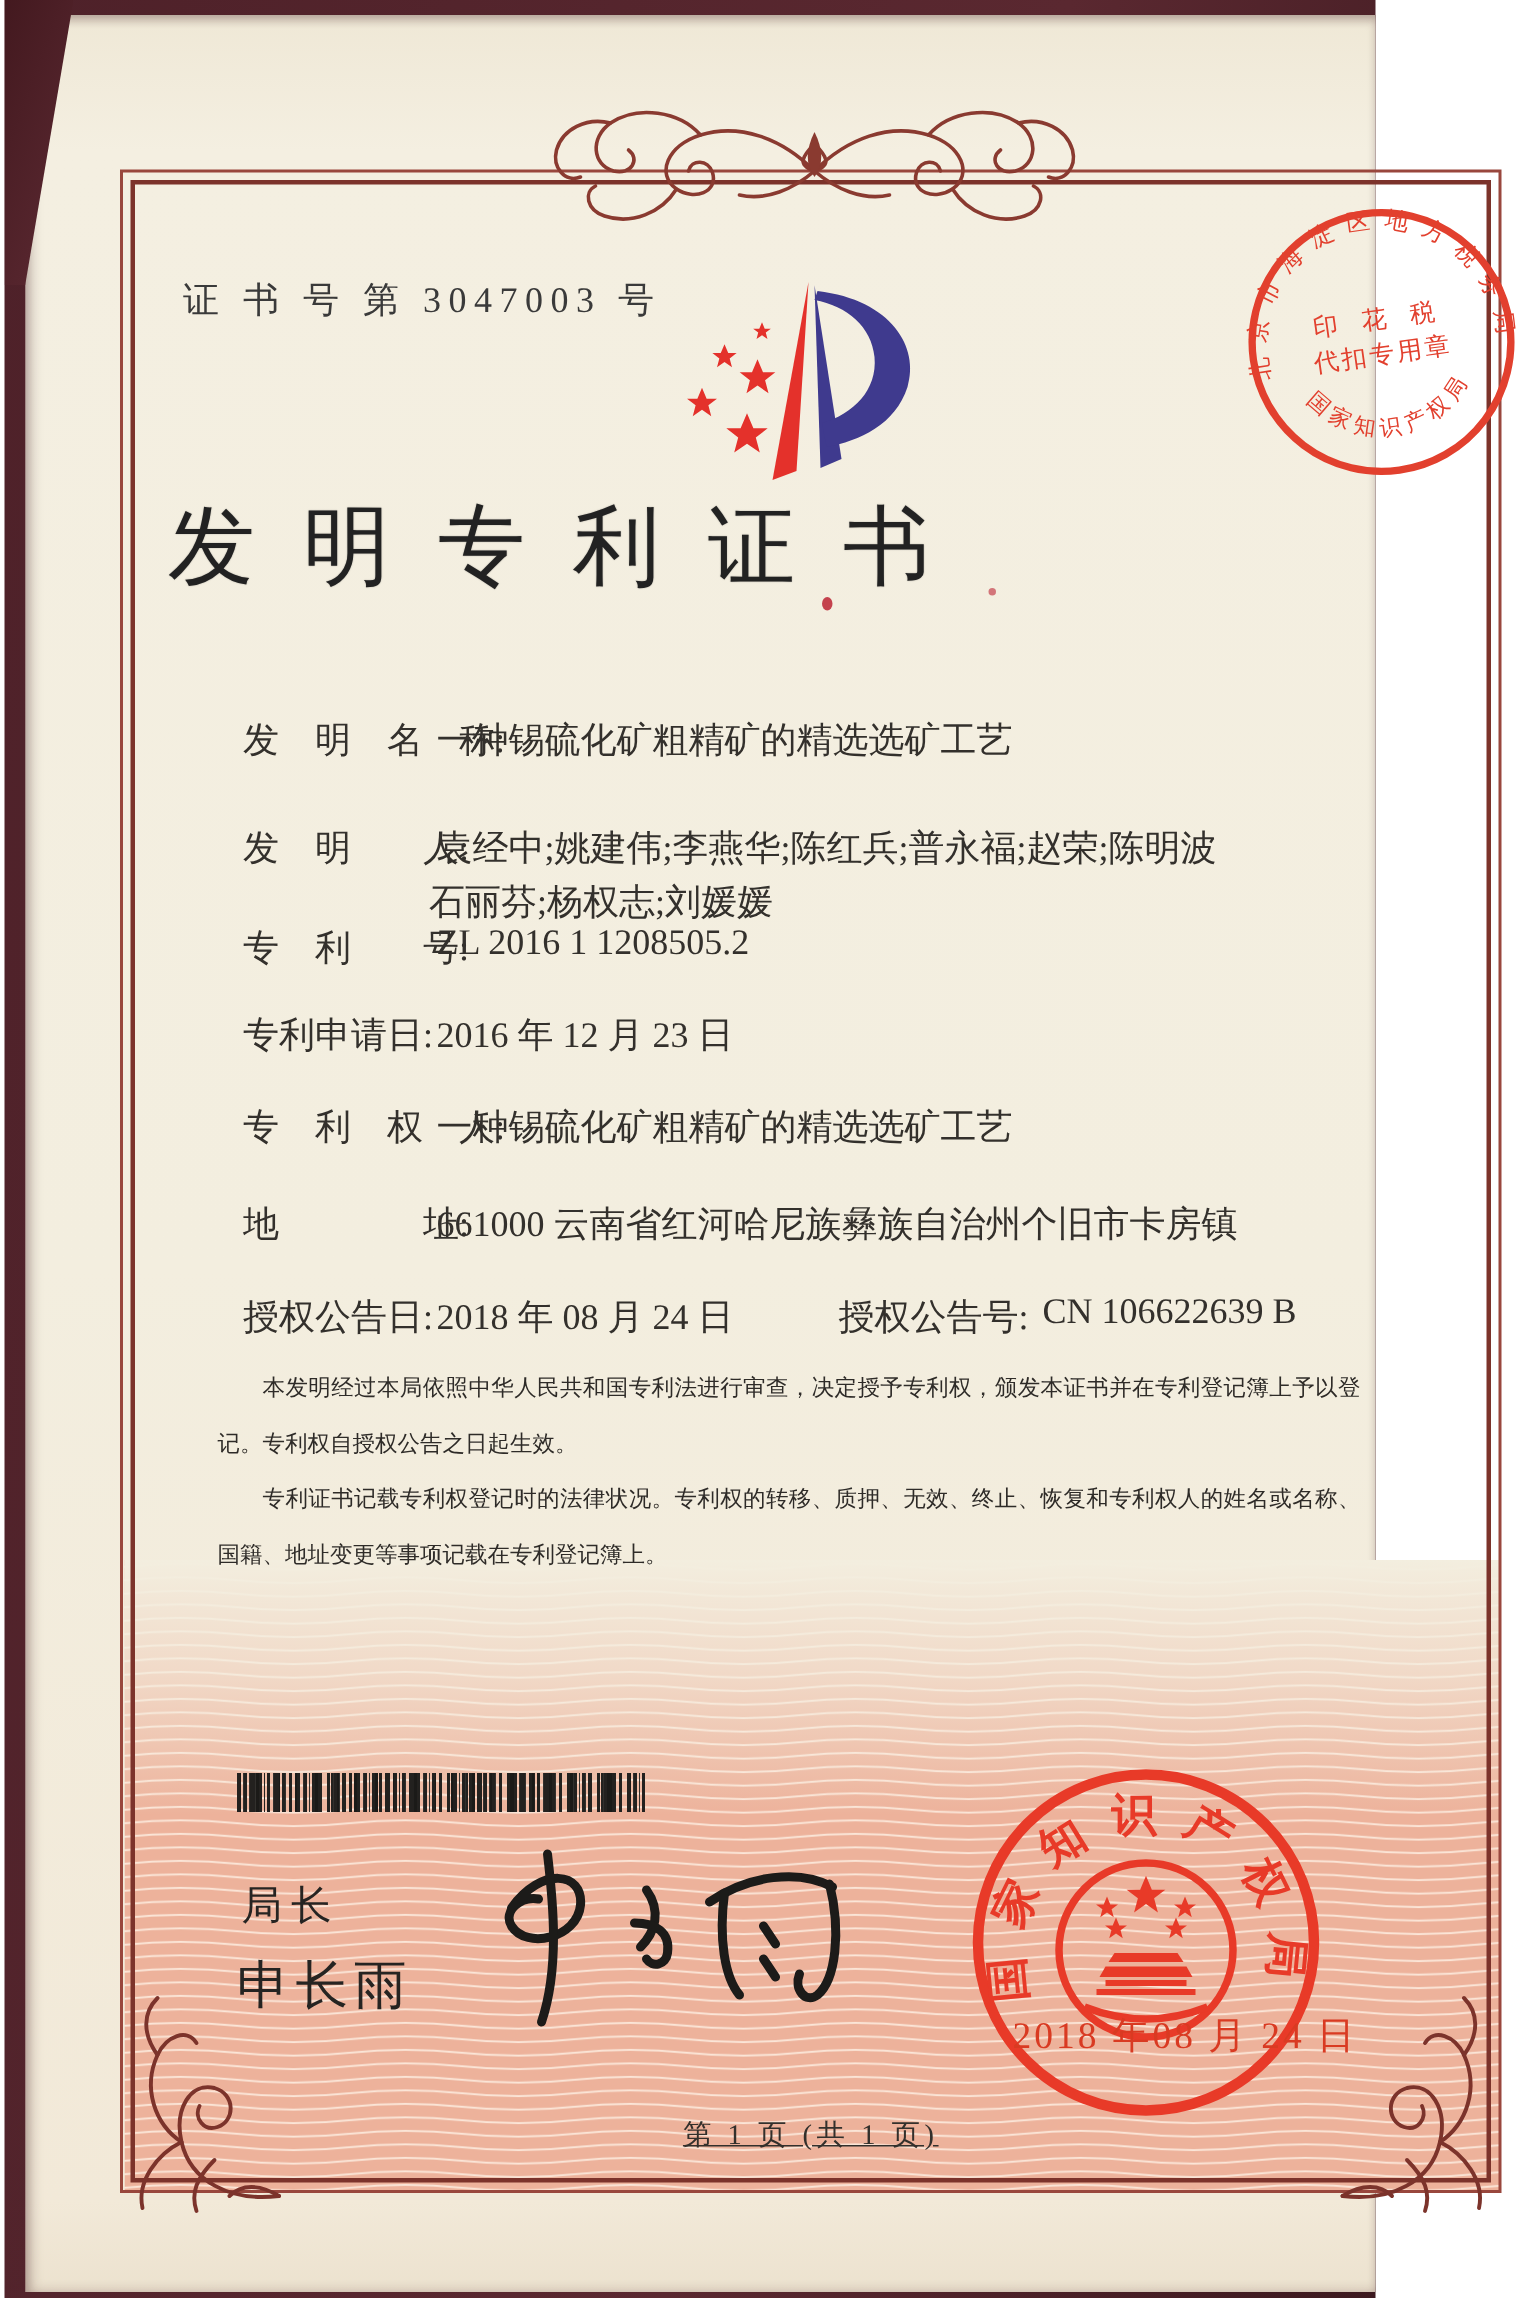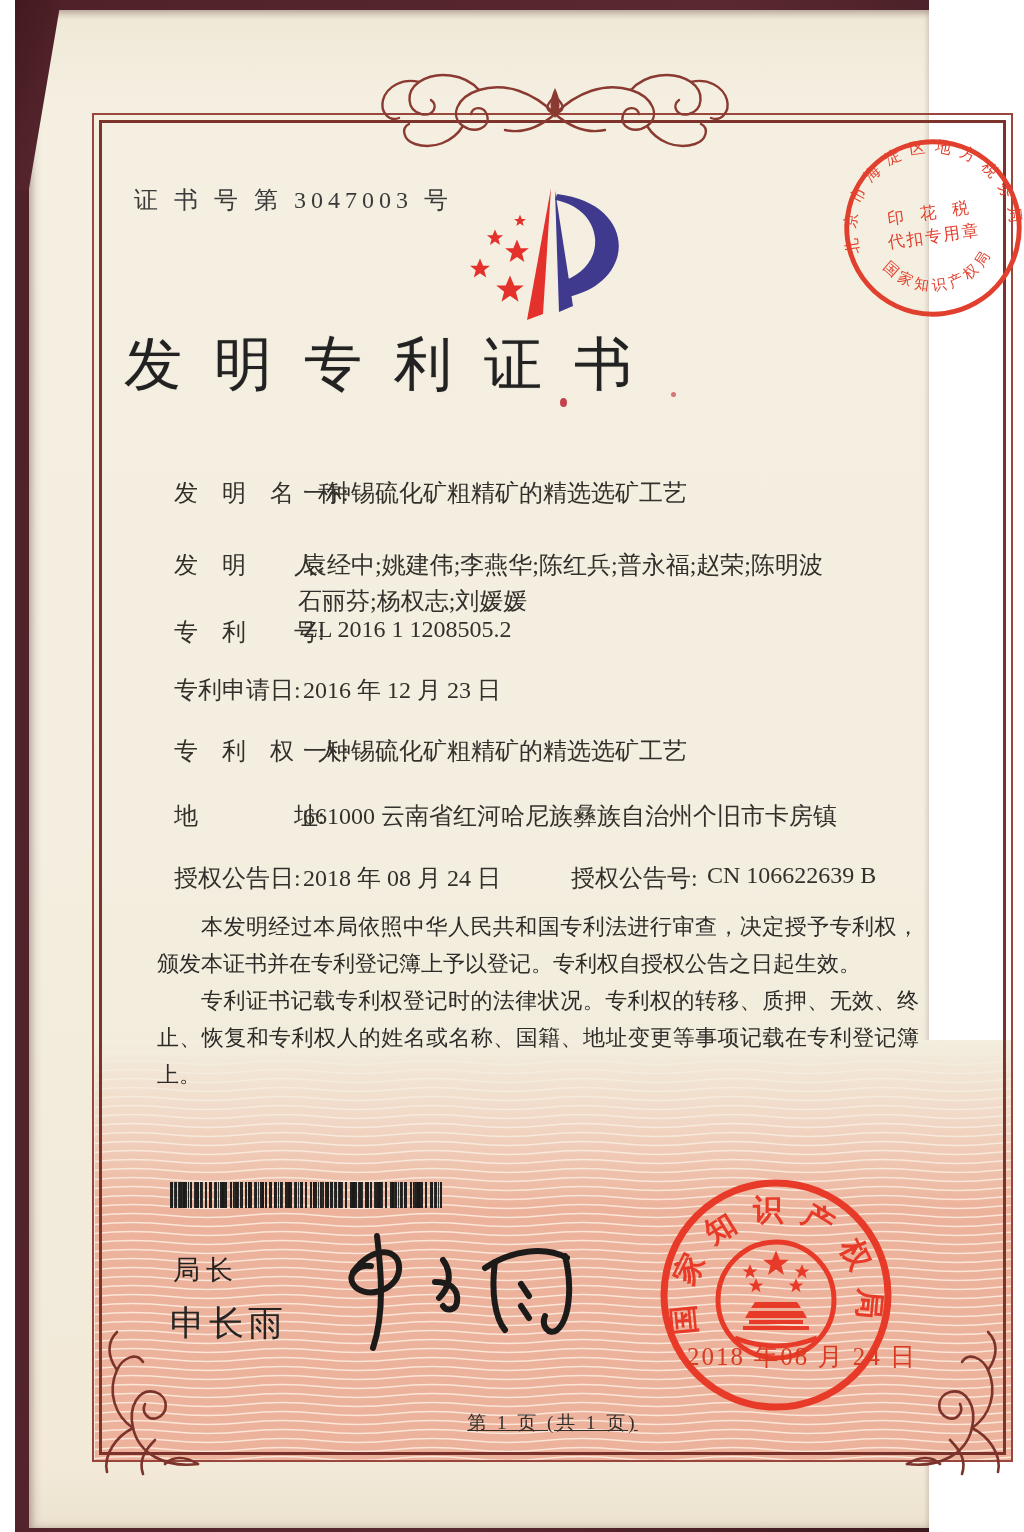--- a/index.html
+++ b/index.html
@@ -1,18 +1,18 @@
 <!DOCTYPE html>
 <html><head>
 <meta charset="utf-8">
 <style>
   html,body{margin:0;padding:0;}
   body{width:1024px;height:1532px;overflow:hidden;
        font-family:"Liberation Serif","DejaVu Serif",serif;}
-  .stage{position:absolute;top:0;left:15px;width:914px;height:1532px;
+  .stage{position:absolute;top:0;left:3px;width:914px;height:1532px;
          background:linear-gradient(100deg,#4e2129 0%,#5a2830 60%,#3c191f 100%);}
   
   .page{position:absolute;left:14px;top:10px;right:0;bottom:4px;
         background:linear-gradient(180deg,#efe8d6 0%,#f4efe1 6%,#f3eedf 55%,#f2e9d8 96%,#ece2cf 100%);
         box-shadow:inset 4px 0 8px rgba(60,20,25,.25), inset 0 4px 6px rgba(60,20,25,.2);}
   .binding-wedge{position:absolute;left:0;top:0;width:46px;height:190px;
         background:linear-gradient(110deg,#43191f,#5d2a33);
         clip-path:polygon(0 0,100% 0,30% 100%,0 100%);}
   
   .waves-zone{position:absolute;left:80px;top:1040px;width:917px;height:422px;}
@@ -32,21 +32,21 @@
          font-size:58px;color:#222;letter-spacing:32px;padding-left:32px;box-sizing:border-box;
          text-shadow:0 0 1px rgba(0,0,0,.35);}
   .ink-dot{position:absolute;border-radius:50%;background:#c4424d;}
   
   .row{position:absolute;left:0;top:0;width:1024px;font-size:24px;color:#33302c;}
   .row .lab{position:absolute;left:143px;white-space:pre;margin-left:16px;}
   .row .val{position:absolute;left:288px;white-space:pre;}
   .row .lab2{position:absolute;left:556px;white-space:pre;text-align:right;}
   .row .val2{position:absolute;left:692px;white-space:pre;}
   
-  .body-text{position:absolute;left:142px;top:908px;width:762px;font-size:22px;
+  .body-text{position:absolute;left:142px;top:908px;width:762px;font-size:15px;
          line-height:37px;color:#2e2b28;text-align:justify;}
   .body-text p{margin:0;text-indent:2em;}
   .barcode{position:absolute;left:155px;top:1182px;width:272px;height:26px;
          background:
            repeating-linear-gradient(90deg,#23211f 0 2px,rgba(0,0,0,0) 2px 5px),
            repeating-linear-gradient(90deg,#23211f 0 1px,rgba(0,0,0,0) 1px 9px),
            repeating-linear-gradient(90deg,#1b1a18 0 3px,rgba(0,0,0,0) 3px 13px),
            repeating-linear-gradient(90deg,#32302d 0 1px,rgba(0,0,0,0) 1px 4px);}
   .director-label{position:absolute;left:158px;top:1252px;font-size:27px;color:#262422;letter-spacing:6px;}
   .director-name{position:absolute;left:155px;top:1300px;font-size:35px;color:#262422;letter-spacing:4px;}

